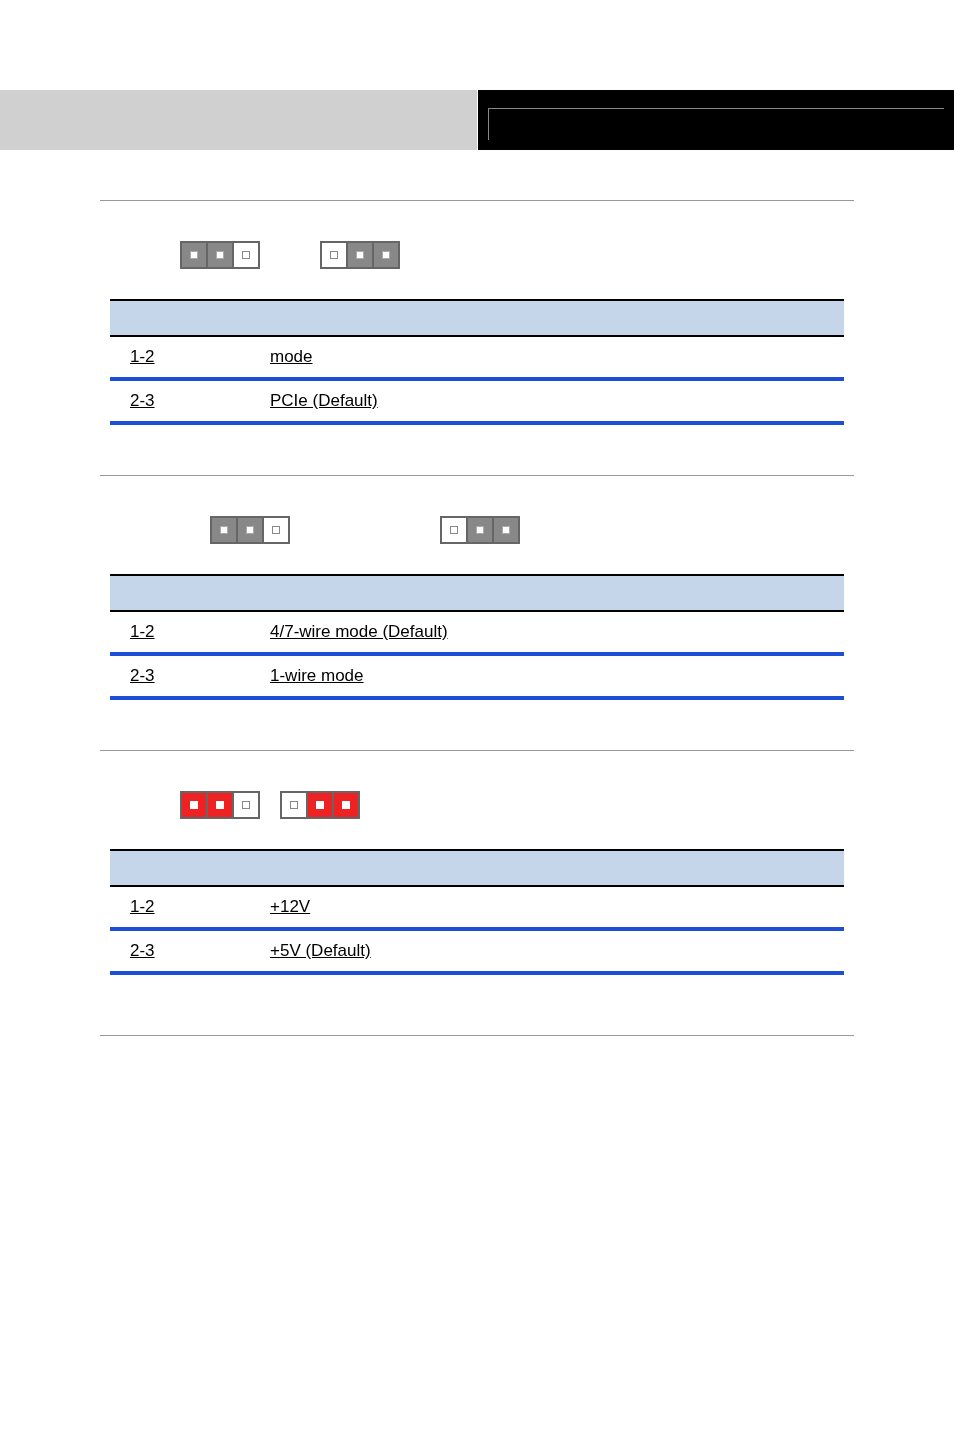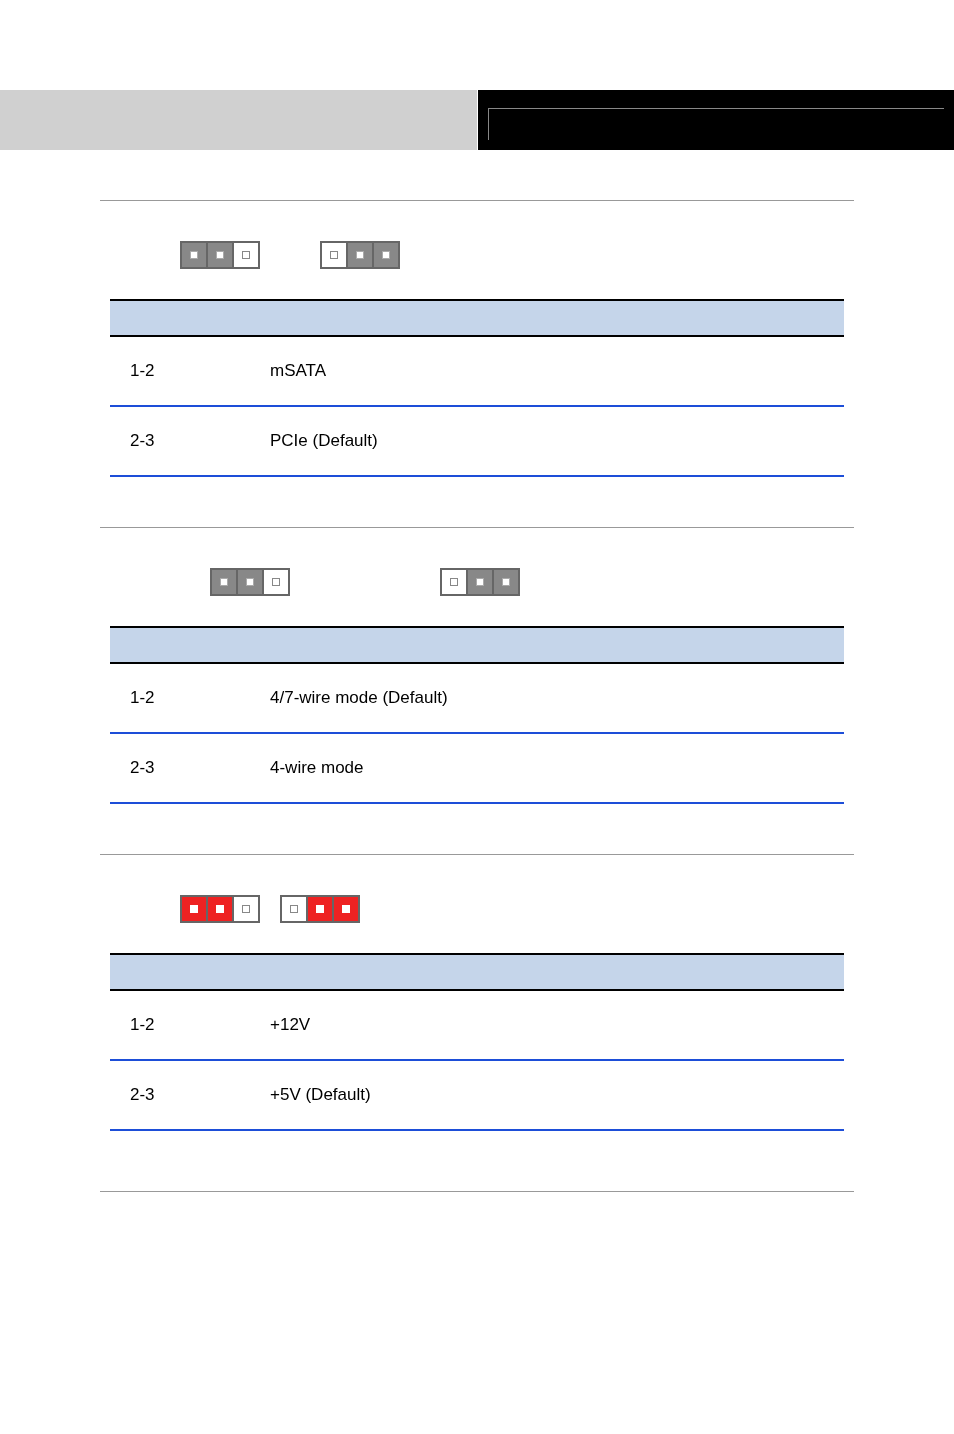--- a/index.html
+++ b/index.html
@@ -152,23 +152,24 @@
       height: 36px;
     }
     
     .table-header th {
       border-top: 2px solid #000;
       border-bottom: 2px solid #000;
       font-weight: normal;
     }
     
     .table td {
-      padding: 24px 20px;
-      border-bottom: 2px solid #1d4ed8;
+      padding: 10px 20px;
+      border-bottom: 4px solid #1d4ed8;
       font-size: 17px;
+      text-decoration: underline;
     }
     
     .table td:first-child {
       width: 140px;
     }
     
     .bottom-divider {
       border: none;
       border-top: 1px solid #999;
       margin: 60px 100px 0 100px;
@@ -220,21 +221,21 @@
           <table class="table">
             <thead>
               <tr class="table-header">
                 <th></th>
                 <th></th>
               </tr>
             </thead>
             <tbody>
               <tr>
                 <td>1-2</td>
-                <td>mSATA</td>
+                <td>mode</td>
               </tr>
               <tr>
                 <td>2-3</td>
                 <td>PCIe (Default)</td>
               </tr>
             </tbody>
           </table>
         </div>
         <div class="section">
           <hr class="section-divider">
@@ -269,21 +270,21 @@
                 <th></th>
               </tr>
             </thead>
             <tbody>
               <tr>
                 <td>1-2</td>
                 <td>4/7-wire mode (Default)</td>
               </tr>
               <tr>
                 <td>2-3</td>
-                <td>4-wire mode</td>
+                <td>1-wire mode</td>
               </tr>
             </tbody>
           </table>
         </div>
         <div class="section">
           <hr class="section-divider">
           <div class="jumper-row-narrow">
             <div class="jumper red">
               <div class="pin">
                 <div class="pin-dot"></div>

